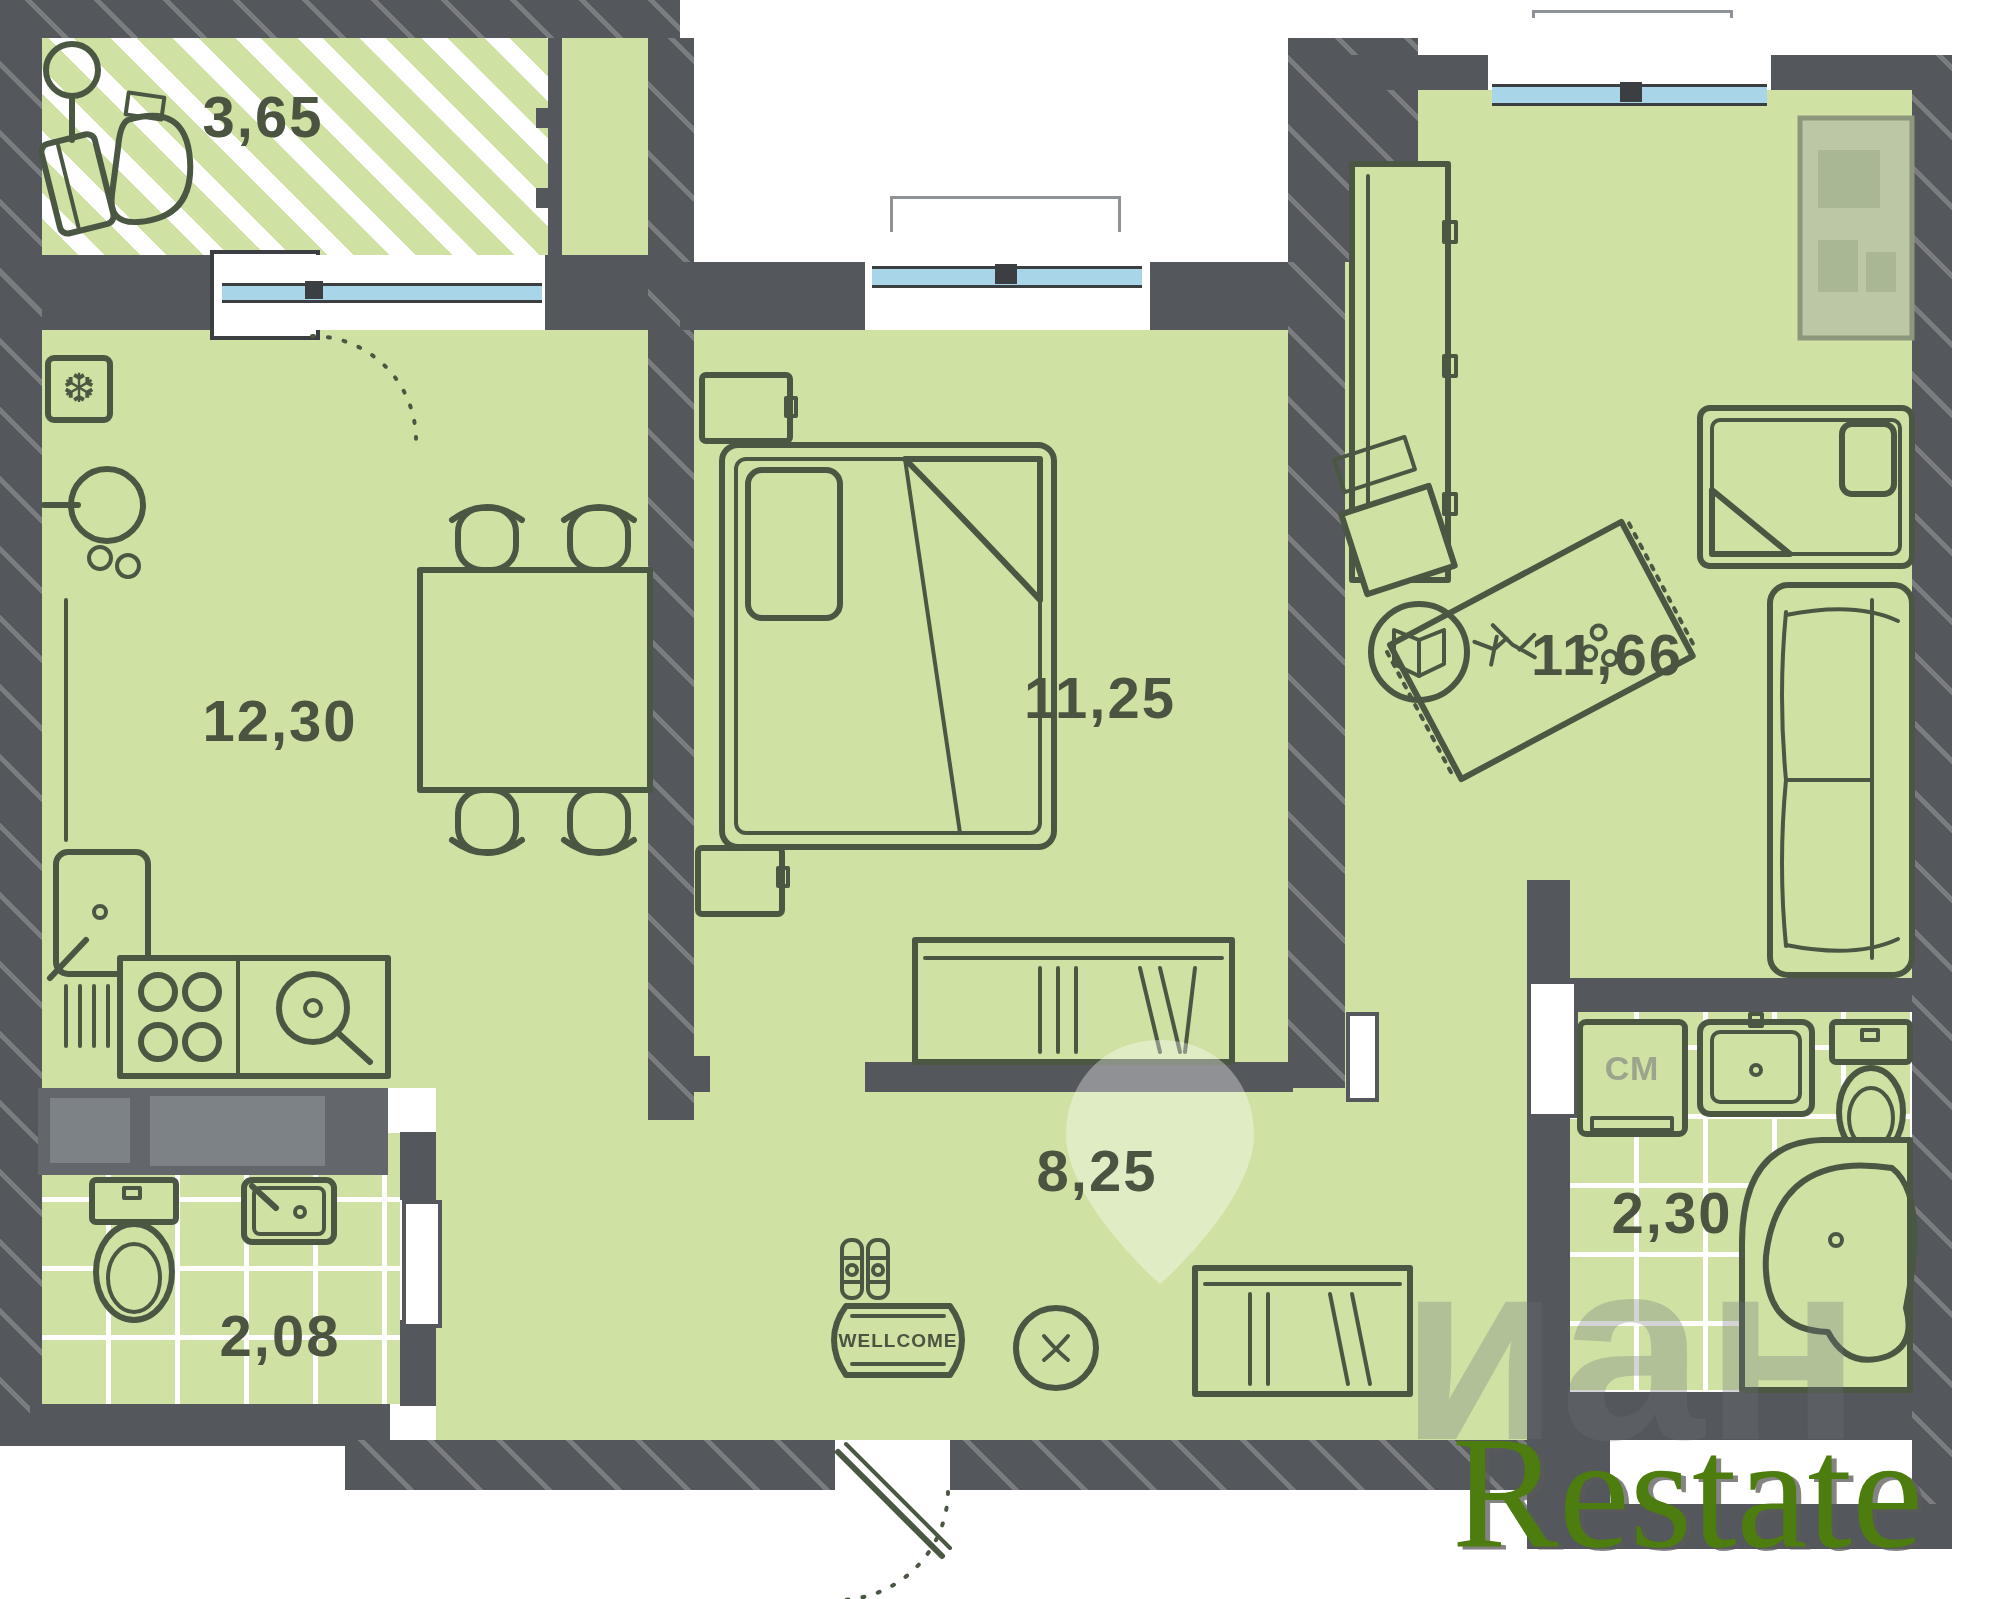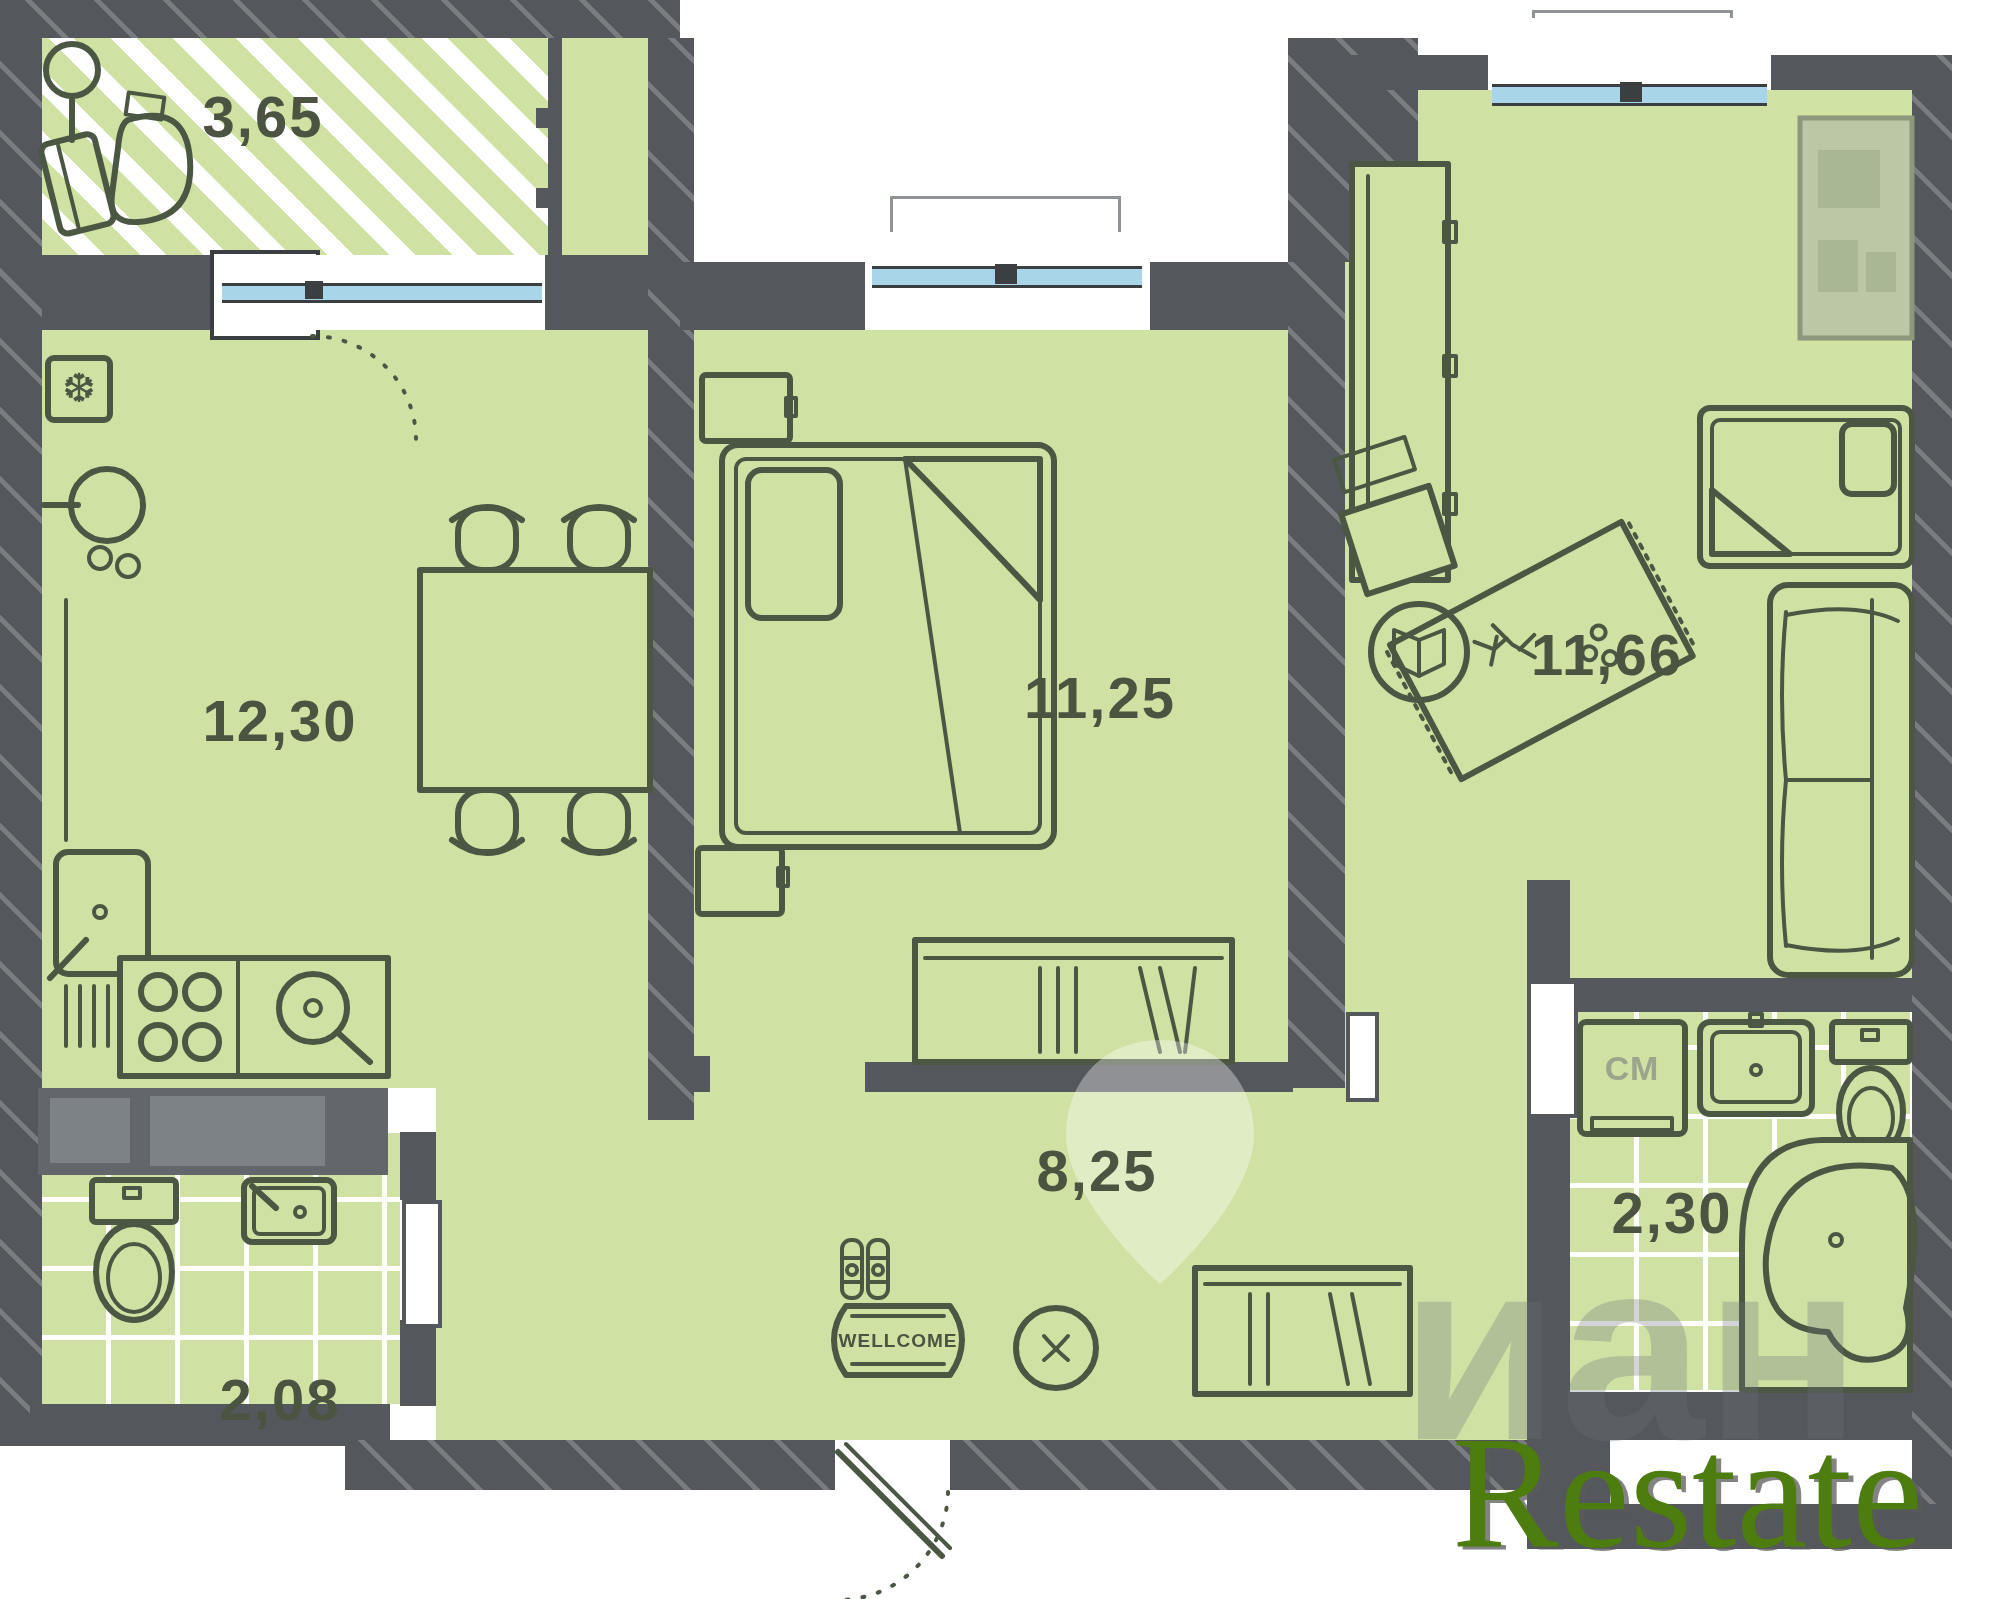--- a/index.html
+++ b/index.html
@@ -315,21 +315,21 @@
     </g>
 
     <path d="M1160 1040 c-58 0 -94 44 -94 94 c0 68 94 150 94 150 c0 0 94 -82 94 -150 c0 -50 -36 -94 -94 -94 z" fill="rgba(255,255,255,0.35)"></path>
   </svg>
 
   <div class="lbl" style="left:263px;top:116px;">3,65</div>
   <div class="lbl" style="left:280px;top:720px;">12,30</div>
   <div class="lbl" style="left:1100px;top:697px;">11,25</div>
   <div class="lbl" style="left:1607px;top:654px;">11,66</div>
   <div class="lbl" style="left:1097px;top:1170px;">8,25</div>
-  <div class="lbl" style="left:280px;top:1399px;">2,08</div>
+  <div class="lbl" style="left:280px;top:1335px;">2,08</div>
   <div class="lbl" style="left:1672px;top:1212px;">2,30</div>
   <div class="lbl small" style="left:1632px;top:1068px;">СМ</div>
   <div class="lbl" style="left:898px;top:1341px;font-size:19px;letter-spacing:1px;">WELLCOME</div>
 
   <div class="wm-cian" style="left:1400px;top:1200px;">иан</div>
   <div class="wm-restate" style="left:1452px;top:1400px;">Restate</div>
 
 </div>
 
 </body></html>

